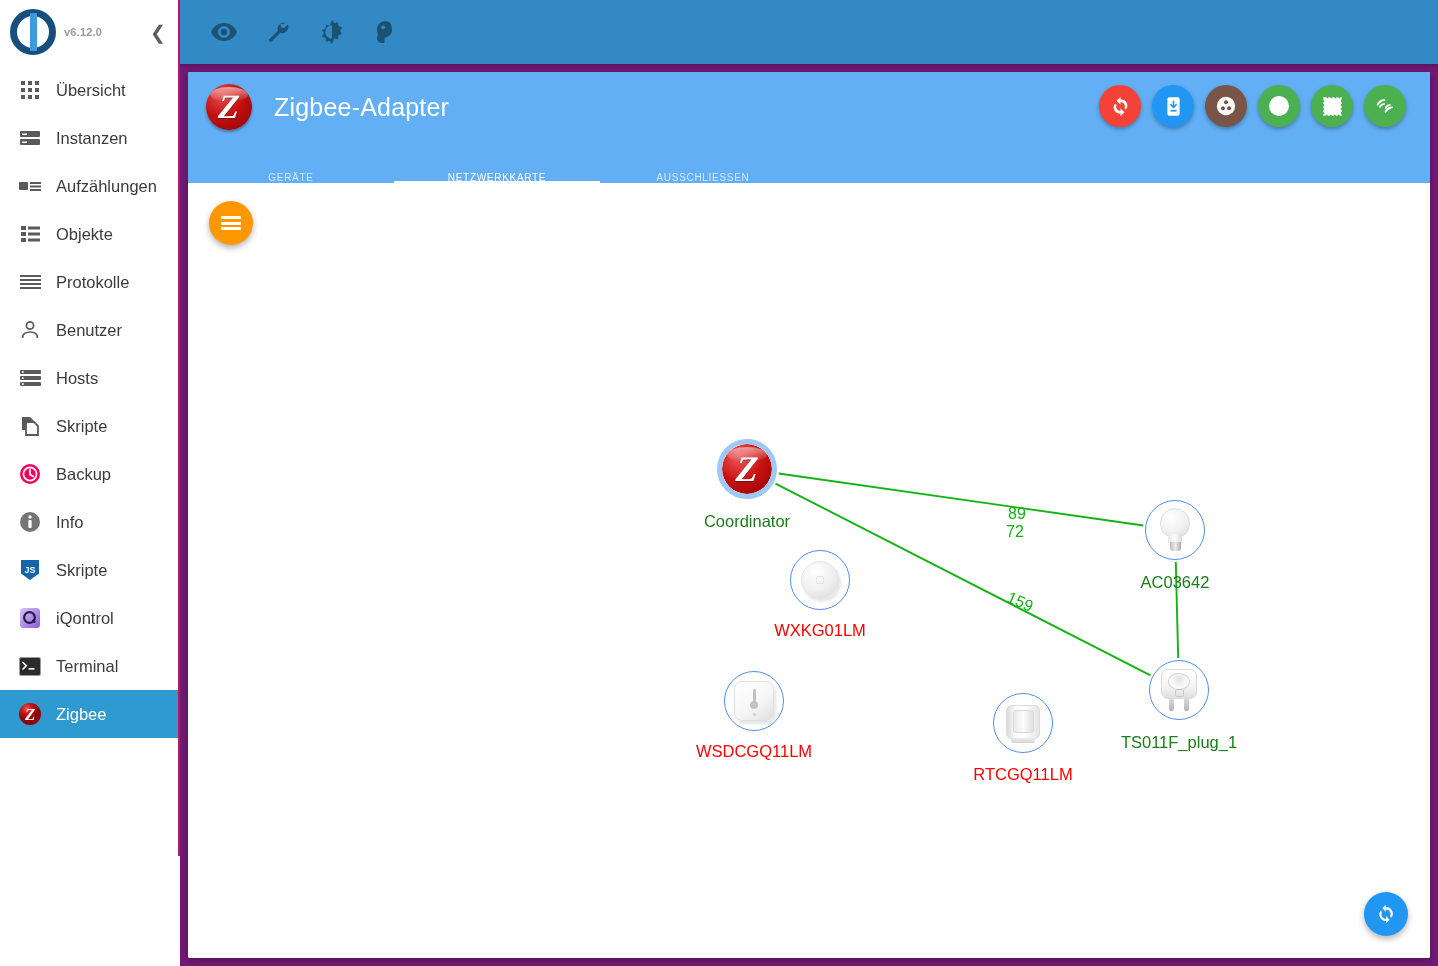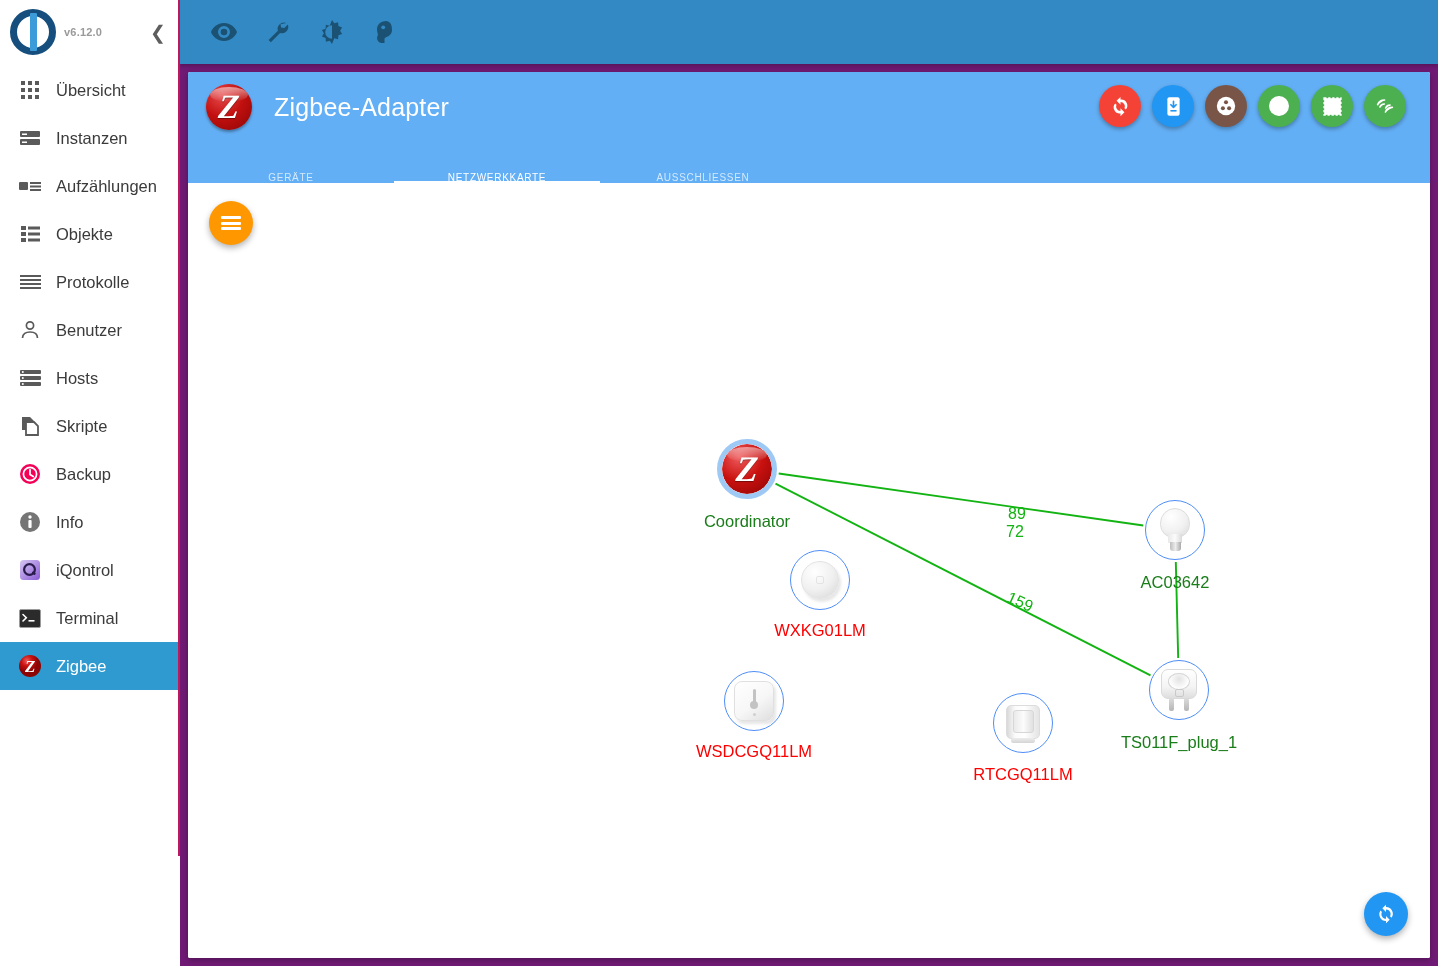--- a/index.html
+++ b/index.html
@@ -351,20 +351,29 @@
             <svg width="22" height="22" viewBox="0 0 22 22">
               <circle cx="11" cy="11" r="10" fill="#757575"></circle>
               <circle cx="11" cy="6" r="1.7" fill="#fff"></circle>
               <rect x="9.4" y="9" width="3.2" height="8" rx="1" fill="#fff"></rect>
             </svg>
           </span>
         <span>Info</span>
       </div>
 
 
+      <div class="nav-item">
+        <span class="nav-ico">
+            <svg width="20" height="22" viewBox="0 0 20 22">
+              <path d="M1 1h18v13.5L10 21 1 14.5z" fill="#1565a8"></path>
+              <text x="10" y="14" font-size="9" font-family="Liberation Sans, sans-serif" font-weight="bold" fill="#fff" text-anchor="middle">JS</text>
+            </svg>
+          </span>
+        <span>Skripte</span>
+      </div>
 
       <div class="nav-item">
         <span class="nav-ico">
             <svg width="22" height="22" viewBox="0 0 22 22">
               <defs>
                 <linearGradient id="iqg" x1="0" y1="0" x2="1" y2="1">
                   <stop offset="0" stop-color="#d6c7f2"></stop>
                   <stop offset="1" stop-color="#8a5bd6"></stop>
                 </linearGradient>
               </defs>

